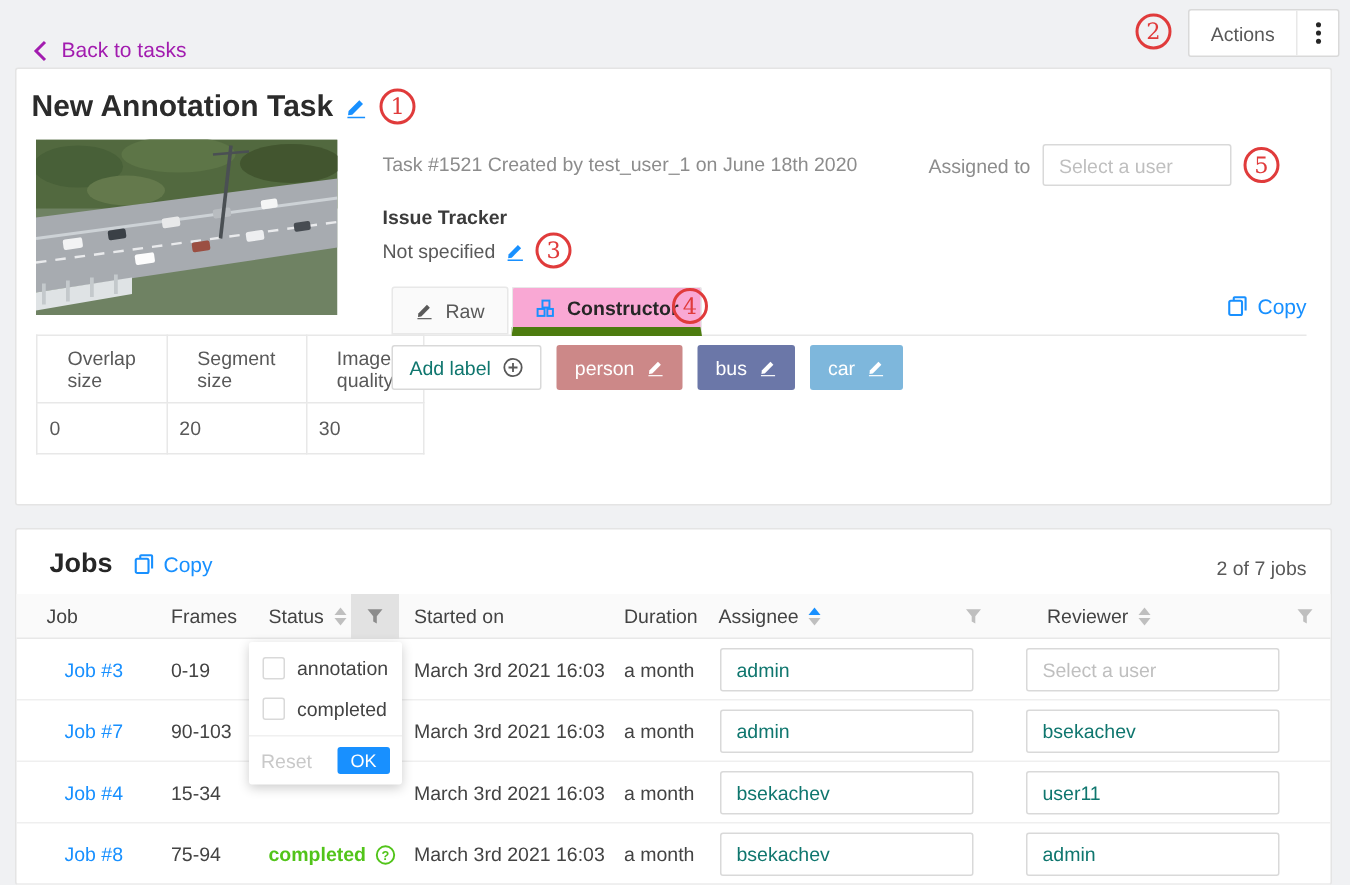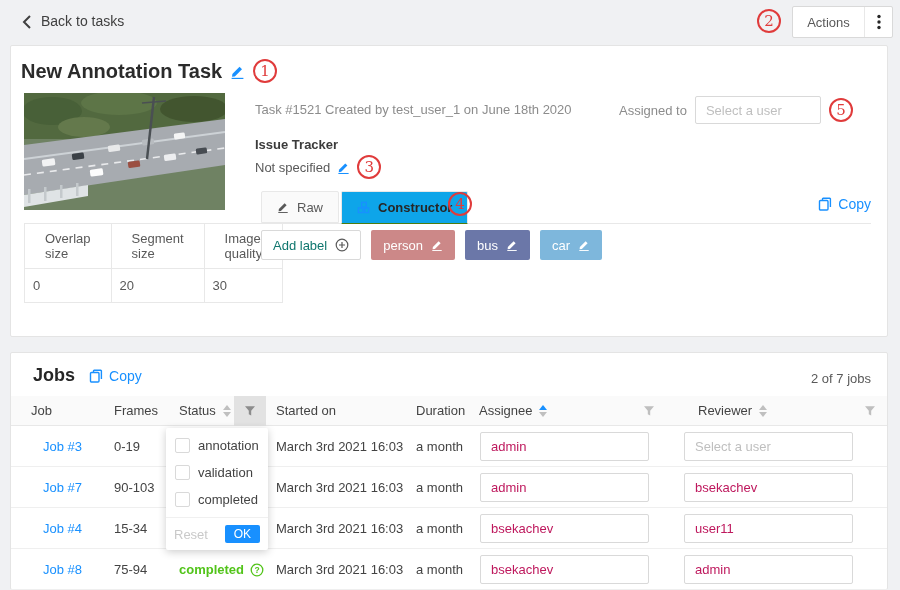--- a/index.html
+++ b/index.html
@@ -5,22 +5,22 @@
   * { margin:0; padding:0; box-sizing:border-box; }
   html,body { width:900px; height:590px; background:#f0f1f3; overflow:hidden;
               font-family:"Liberation Sans", sans-serif; font-size:13px; color:#434343; }
   body { position:relative; }
 
   .card { position:absolute; background:#fff; border:1px solid #e4e4e4; border-radius:2px; }
   #card-task { left:10px; top:45px; width:878px; height:292px; }
   #card-jobs { left:10px; top:352px; width:878px; height:238px; }
 
   
-  .back-link { position:absolute; left:22px; top:13px; display:flex; align-items:flex-end; gap:9px;
-               color:#404040; font-size:14px; cursor:pointer; }
+  .back-link { position:absolute; left:22px; top:25px; display:flex; align-items:flex-end; gap:9px;
+               color:#a21caf; font-size:14px; cursor:pointer; }
   .actions-btn { position:absolute; left:792px; top:6px; width:101px; height:32px; background:#fff;
                  border:1px solid #d9d9d9; border-radius:2px; display:flex; align-items:center;
                  color:#595959; font-size:13px; cursor:pointer; }
   .actions-btn .lbl { flex:1; text-align:center; }
   .actions-btn .dots { width:28px; height:100%; border-left:1px solid #e8e8e8;
                        display:flex; align-items:center; justify-content:center; color:#262626; }
 
   
   .callout { width:24px; height:24px; border:2px solid #e03b3b; border-radius:50%; color:#e03b3b;
              font-size:15px; line-height:20px; text-align:center; flex:none;
@@ -35,35 +35,35 @@
 
   .params-table { position:absolute; left:13px; top:177px; border-collapse:collapse; }
   .params-table td { border:1px solid #e8e8e8; width:68px; padding:7px 20px; font-size:13px;
                      color:#595959; vertical-align:top; background:#fff; }
   .params-table .val td { padding:9px 8px; }
 
   .meta-line { position:absolute; left:244px; top:56px; color:#8c8c8c; font-size:13px; }
   .assigned-row { position:absolute; left:608px; top:50px; display:flex; align-items:center; gap:8px; }
   .assigned-label { color:#8c8c8c; font-size:13px; }
   .user-input { height:28px; border:1px solid #d9d9d9; border-radius:2px; padding:0 10px;
-                font-size:13px; color:#be185d; background:#fff; outline:none; }
+                font-size:13px; color:#0f766e; background:#fff; outline:none; }
   .user-input::placeholder { color:#bfbfbf; }
   .assigned-row .user-input { width:126px; }
 
   .issue-label { position:absolute; left:244px; top:91px; font-weight:bold; color:#3b3b3b; }
   .issue-value-row { position:absolute; left:244px; top:108px; height:26px; display:flex;
                      align-items:center; gap:7px; color:#595959; }
 
   .tabs-bar { position:absolute; left:250px; top:145px; width:610px; height:33px;
               border-bottom:1px solid #e8e8e8; display:flex; align-items:flex-end; }
   .tab { height:32px; padding:0 15px; display:flex; align-items:center; gap:8px; font-size:13px;
          color:#595959; background:#fafafa; border:1px solid #e8e8e8; border-radius:2px 2px 0 0;
          margin-right:2px; cursor:pointer; }
-  .tab.active { background:#0ea5e9; color:#262626; height:33px; margin-bottom:-1px;
-                border-bottom:1px solid #4d7c0f; font-weight:bold; }
+  .tab.active { background:#f9a8d4; color:#262626; height:33px; margin-bottom:-1px;
+                border-bottom:6px solid #4d7c0f; font-weight:bold; }
   .tab .raw-pencil { color:#595959; }
   .tab .blocks { color:#1890ff; }
   .copy-link { color:#1890ff; font-size:14px; display:flex; align-items:center; gap:6px; cursor:pointer; }
   #labels-copy { position:absolute; right:16px; top:150px; }
 
   .labels-row { position:absolute; left:250px; top:184px; display:flex; align-items:center; gap:10px; }
   .add-label-btn { height:30px; padding:0 11px; border:1px solid #d9d9d9; border-radius:2px;
                    background:#fff; color:#0f766e; font-size:13px; display:flex; align-items:center;
                    gap:8px; cursor:pointer; }
   .chip { height:30px; padding:0 12px; border-radius:2px; color:#fff; font-size:13px;
@@ -403,23 +403,19 @@
   </div>
 </div>
 
 <div class="filter-dropdown">
   <div class="filter-item">
     <span class="checkbox"></span>
     <span>annotation</span>
   </div>
   <div class="filter-item">
     <span class="checkbox"></span>
-    <span>validation</span>
-  </div>
-  <div class="filter-item">
-    <span class="checkbox"></span>
     <span>completed</span>
   </div>
   <div class="filter-footer">
     <span class="reset-btn">Reset</span>
     <button class="ok-btn">OK</button>
   </div>
 </div>
 
 </body></html>

